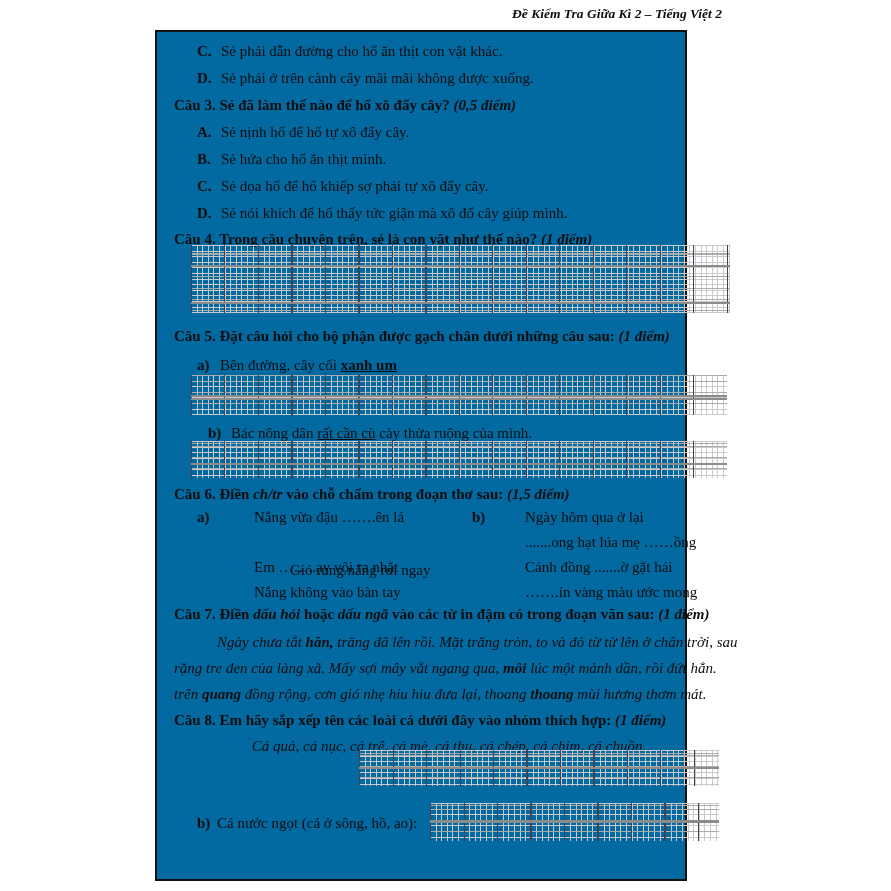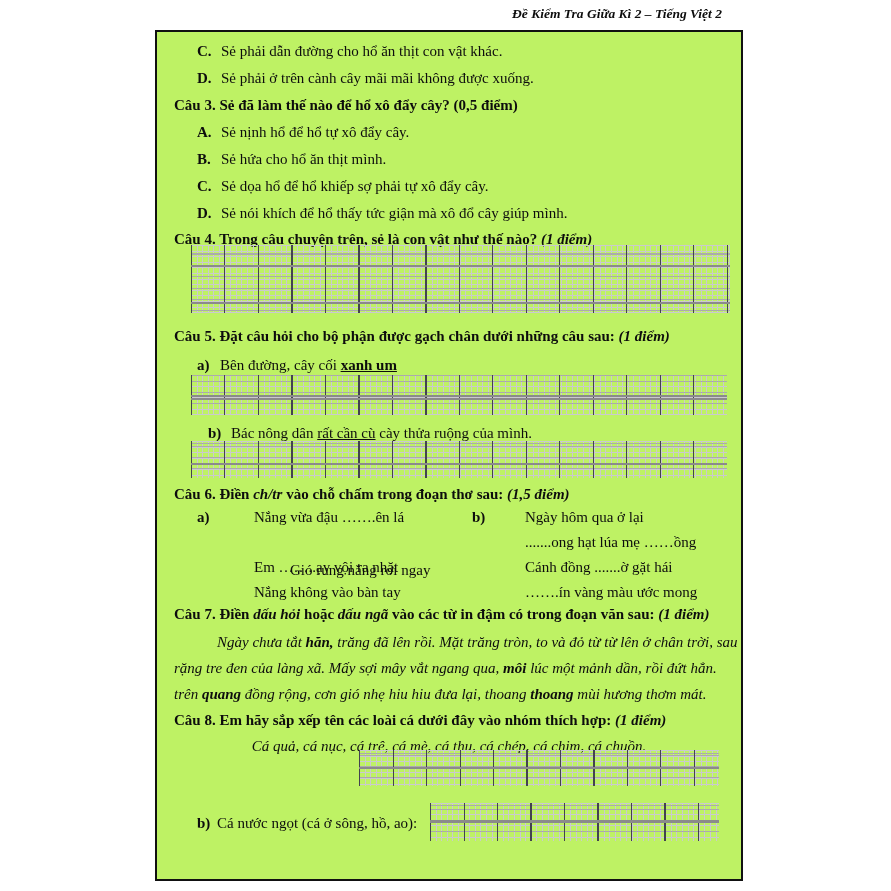--- a/index.html
+++ b/index.html
@@ -11,23 +11,23 @@
     color:#0d0d0d;
     overflow:hidden;
   }
   .doc-header{
     position:absolute;top:6px;right:169px;
     font-size:13.5px;font-weight:bold;font-style:italic;
     white-space:nowrap;
   }
   .page{
     position:absolute;left:155px;top:30px;
-    width:588px;height:851px;
+    width:532px;height:851px;
     border:2px solid #111;
-    background:#bef264;
+    background:#0369a1;
     box-sizing:border-box;
   }
   .line{
     position:absolute;
     font-size:15px;
     line-height:20px;
     white-space:nowrap;
   }
   .opt-letter{
     font-weight:bold;
@@ -63,21 +63,21 @@
 
 <div class="page">
 
   <div class="line" style="left:40px;top:9px;">
     <span class="opt-letter">C.</span><span>Sẻ phải dẫn đường cho hổ ăn thịt con vật khác.</span>
   </div>
   <div class="line" style="left:40px;top:36px;">
     <span class="opt-letter">D.</span><span>Sẻ phải ở trên cành cây mãi mãi không được xuống.</span>
   </div>
 
-  <div class="line" style="left:17px;top:63px;"><span style="font-weight: bold;">Câu 3. Sẻ đã làm thế nào để hổ xô đẩy cây? </span><span style="font-weight: bold; ">(0,5 điểm)</span></div>
+  <div class="line" style="left:17px;top:63px;"><span style="font-weight: bold;">Câu 3. Sẻ đã làm thế nào để hổ xô đẩy cây? </span><span style="font-weight: bold; font-style: italic;">(0,5 điểm)</span></div>
   <div class="line" style="left:40px;top:90px;">
     <span class="opt-letter">A.</span><span>Sẻ nịnh hổ để hổ tự xô đẩy cây.</span>
   </div>
   <div class="line" style="left:40px;top:117px;">
     <span class="opt-letter">B.</span><span>Sẻ hứa cho hổ ăn thịt mình.</span>
   </div>
   <div class="line" style="left:40px;top:144px;">
     <span class="opt-letter">C.</span><span>Sẻ dọa hổ để hổ khiếp sợ phải tự xô đẩy cây.</span>
   </div>
   <div class="line" style="left:40px;top:171px;">

